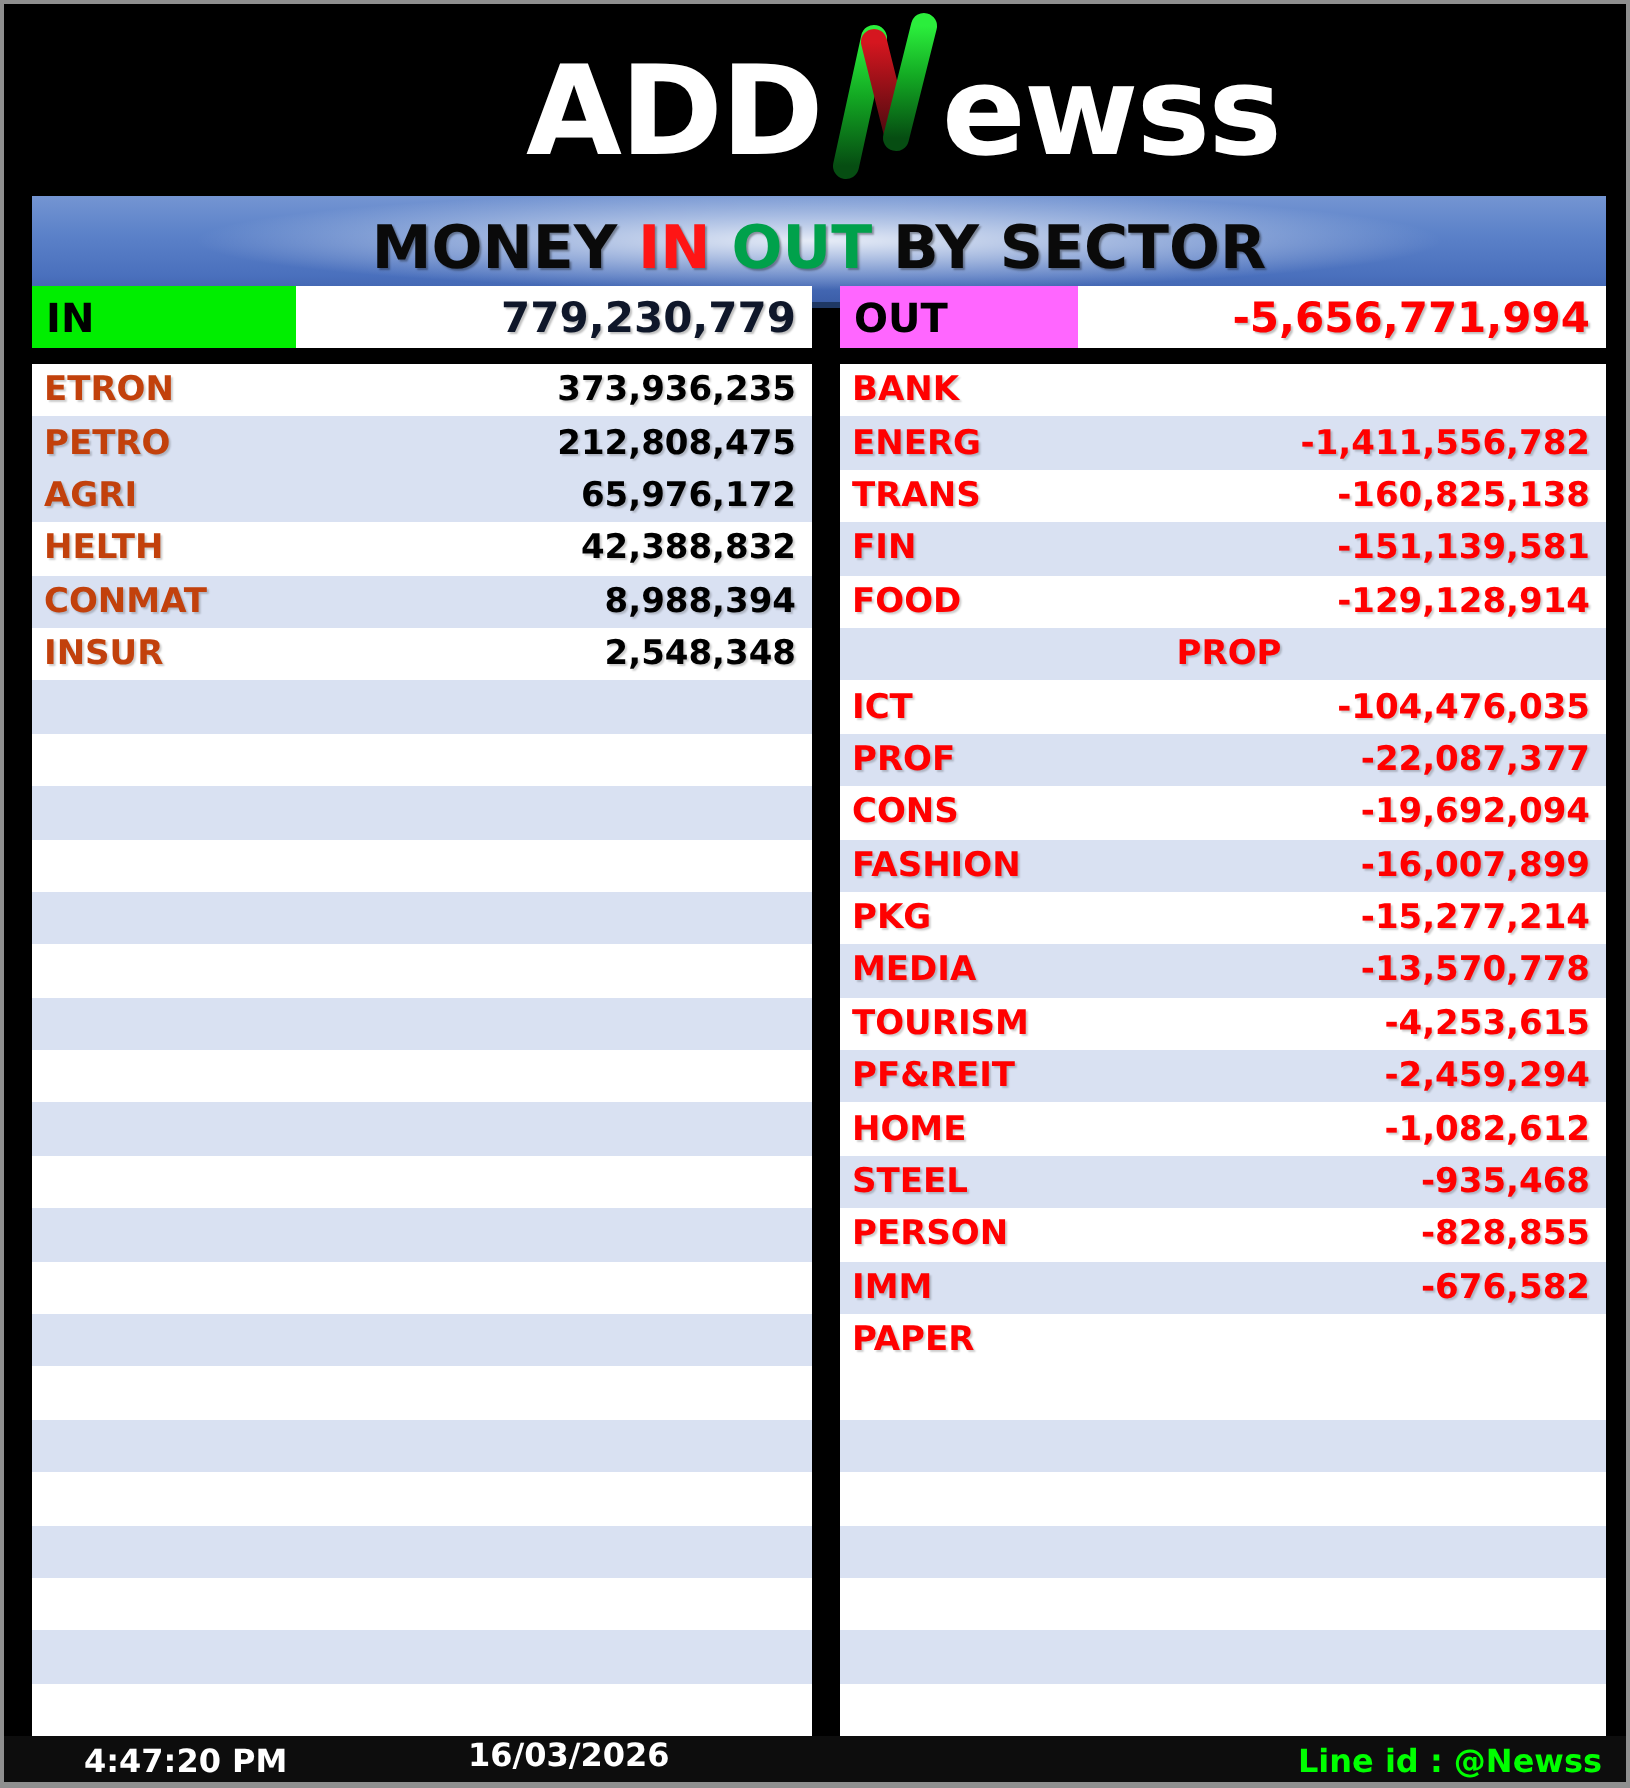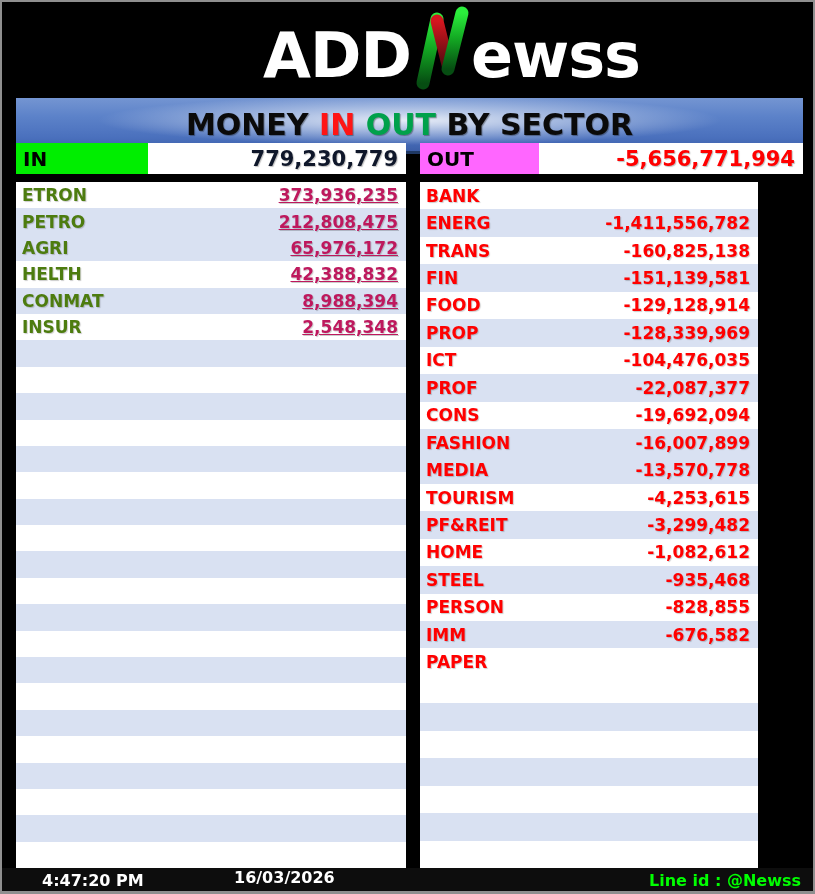--- a/index.html
+++ b/index.html
@@ -54,27 +54,27 @@
     padding-right:8px; font-size:21px; text-shadow:1px 1px 1px rgba(0,0,0,0.25);
   }
   .totals-left  .total-value { color:#0f172a; }
   .totals-right .total-value { color:#ff0000; }
   
   .table-left, .table-right {
     position:absolute; top:180px; height:686px;
     display:flex; flex-direction:column; background:#fff;
   }
   .table-left  { left:14px;  width:390px; }
-  .table-right { left:418px; width:338px; }
+  .table-right { left:418px; width:383px; }
   .trow { flex:1; display:flex; align-items:center; background:#fff; }
   .trow.alt { background:#d9e1f2;justify-content:center; }
   .trow .sector { padding-left:6px; font-size:17px; text-shadow:1px 1px 1px rgba(0,0,0,0.2); }
   .trow .val { flex:1; text-align:right; padding-right:8px; font-size:17px; text-shadow:1px 1px 1px rgba(0,0,0,0.2); }
-  .table-left  .sector { color:#4d7c0f; }
-  .table-left  .val    { color:#be185d;text-decoration:underline; }
+  .table-left  .sector { color:#c2410c; }
+  .table-left  .val    { color:#000000; }
   .table-right .sector { color:#ff0000; }
   .table-right .val    { color:#ff0000; }
   
   .footer {
     position:absolute; left:0; top:866px; width:811px; height:25px;
     background:#0d0d0d; color:#fff; font-size:16px;
   }
   .footer .time    { position:absolute; left:40px;  top:3px; }
   .footer .date    { position:absolute; left:232px; top:0;text-align:right; }
   .footer .line-id { position:absolute; right:12px; top:3px; color:#00ff00; }
@@ -235,49 +235,52 @@
     <div class="trow alt">
       <span class="sector">FIN</span>
       <span class="val">-151,139,581</span>
     </div>
     <div class="trow">
       <span class="sector">FOOD</span>
       <span class="val">-129,128,914</span>
     </div>
     <div class="trow alt">
       <span class="sector">PROP</span>
-      <span class="val">-128,339,969</span>
     </div>
     <div class="trow">
       <span class="sector">ICT</span>
       <span class="val">-104,476,035</span>
     </div>
     <div class="trow alt">
       <span class="sector">PROF</span>
       <span class="val">-22,087,377</span>
     </div>
     <div class="trow">
       <span class="sector">CONS</span>
       <span class="val">-19,692,094</span>
     </div>
     <div class="trow alt">
       <span class="sector">FASHION</span>
       <span class="val">-16,007,899</span>
     </div>
+    <div class="trow">
+      <span class="sector">PKG</span>
+      <span class="val">-15,277,214</span>
+    </div>
     <div class="trow alt">
       <span class="sector">MEDIA</span>
       <span class="val">-13,570,778</span>
     </div>
     <div class="trow">
       <span class="sector">TOURISM</span>
       <span class="val">-4,253,615</span>
     </div>
     <div class="trow alt">
       <span class="sector">PF&amp;REIT</span>
-      <span class="val">-3,299,482</span>
+      <span class="val">-2,459,294</span>
     </div>
     <div class="trow">
       <span class="sector">HOME</span>
       <span class="val">-1,082,612</span>
     </div>
     <div class="trow alt">
       <span class="sector">STEEL</span>
       <span class="val">-935,468</span>
     </div>
     <div class="trow">

